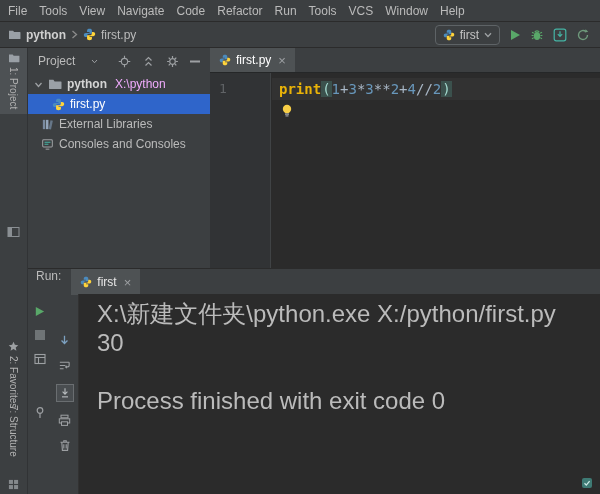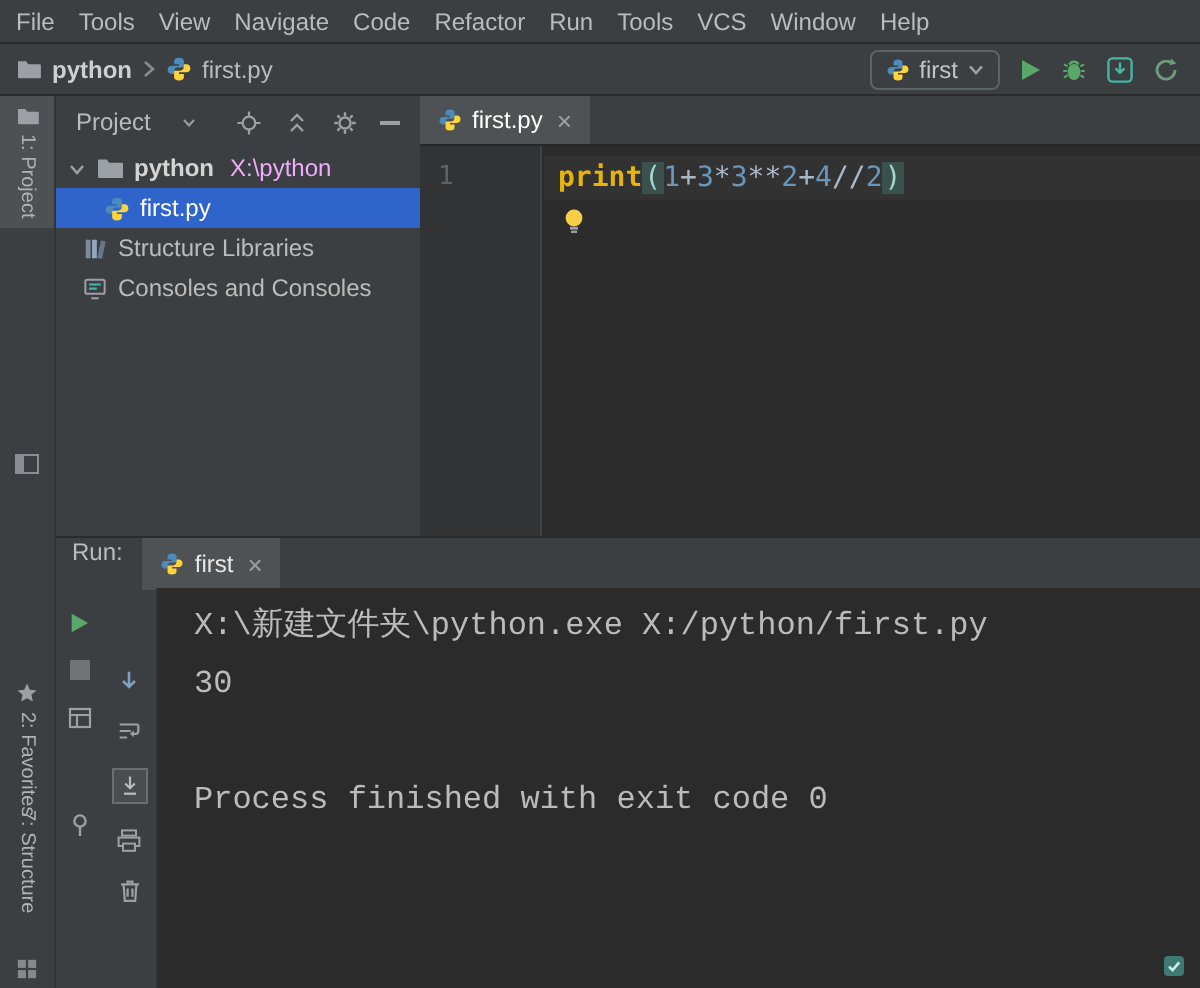--- a/index.html
+++ b/index.html
@@ -72,21 +72,21 @@
   .run-body{position:absolute;top:26px;left:0;right:0;bottom:0}
   .colA{position:absolute;left:0;top:0;width:23px;height:100%;display:flex;flex-direction:column;
         align-items:center;gap:13px;padding-top:12px}
   .colB{position:absolute;left:23px;top:0;width:27px;height:100%;display:flex;flex-direction:column;
         align-items:center;gap:12px;padding-top:40px}
   .stop-sq{width:10px;height:10px;background:#6f7476}
   .boxed{width:18px;height:18px;border:1px solid #6a6e71;background:#494d50;display:flex;
          align-items:center;justify-content:center}
   .pin-extra{margin-top:28px}
   .console{position:absolute;left:50px;top:0;right:0;bottom:0;background:#2b2b2b;border-left:1px solid #323232;
-           padding:5px 0 0 18px;font-family:Liberation Mono, monospace;font-size:16px;color:#bbbbbb}
+           padding:5px 0 0 18px;font-family:Liberation Sans, sans-serif;font-size:24px;color:#bbbbbb}
   .console-line{height:29px;line-height:29px;white-space:pre;overflow:hidden}
 
   .corner-br{position:absolute;right:7px;bottom:5px}
 </style>
 </head>
 <body>
 
 <div class="app">
 
   <div class="menubar">
@@ -264,21 +264,21 @@
         <span>first.py</span>
       </div>
       <div class="tree-row row-libs">
         <span>
           <svg width="13" height="13" viewBox="0 0 14 14">
               <rect x="2" y="2" width="2.6" height="10" fill="#7a8ba0"></rect>
               <rect x="5.4" y="2" width="2.6" height="10" fill="#94a6bb"></rect>
               <rect x="9.2" y="2.6" width="2.6" height="9.6" fill="#667789" transform="rotate(12 10.5 7.4)"></rect>
             </svg>
         </span>
-        <span>Structure Libraries</span>
+        <span>External Libraries</span>
       </div>
       <div class="tree-row row-scratch">
         <span>
           <svg width="13" height="13" viewBox="0 0 14 14">
               <rect x="1.8" y="2" width="10.4" height="7.6" rx="1" fill="none" stroke="#9da0a3" stroke-width="1.1"></rect>
               <path d="M5 12h4" stroke="#9da0a3" stroke-width="1.1"></path>
               <path d="M3.8 4.6h6.4M3.8 6.8h4.2" stroke="#45b5a5" stroke-width="1.1"></path>
             </svg>
         </span>
         <span>Consoles and Consoles</span>

